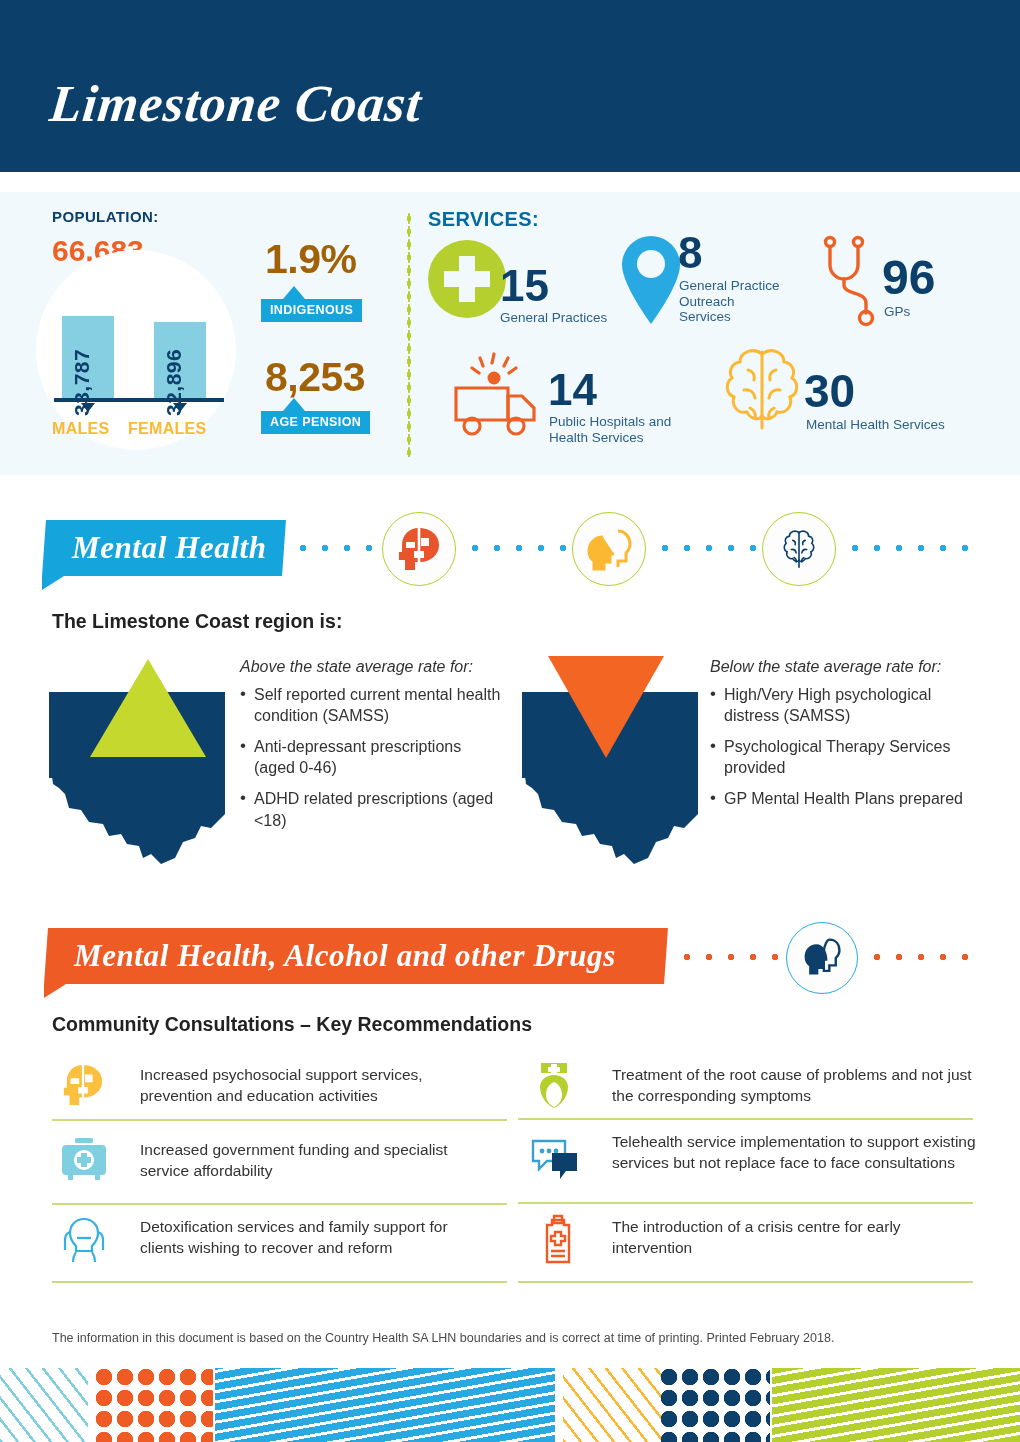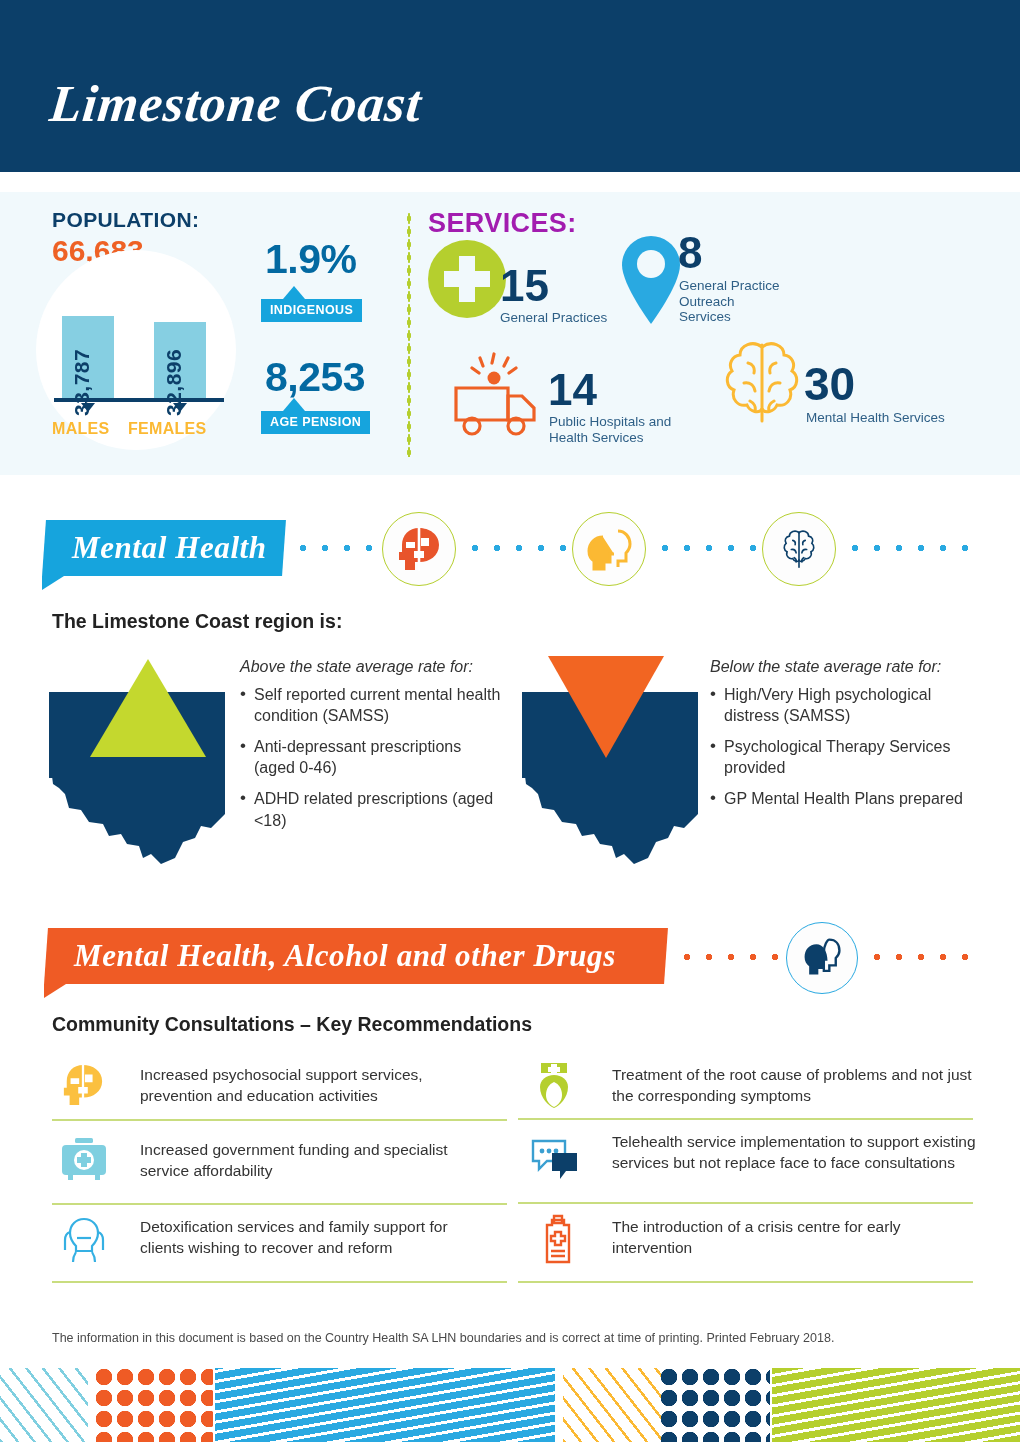--- a/index.html
+++ b/index.html
@@ -45,21 +45,21 @@
     position:absolute; left:0; top:192px; width:1020px; height:283px;
     background:#f1f9fc;
   }
   .stats-divider {
     position:absolute; left:407px; top:20px; width:4px; height:245px;
     background-image:radial-gradient(#b5cf2e 1.6px, transparent 1.7px);
     background-size:4px 13px;
   }
   .label-pop {
     position:absolute; left:52px; top:16px;
-    font-size:21px; font-weight:bold; color:#0c3f69; letter-spacing:0.4px;
+    font-size:15px; font-weight:bold; color:#0c3f69; letter-spacing:0.4px;
   }
   .num-pop {
     position:absolute; left:52px; top:42px;
     font-size:30px; font-weight:bold; color:#ee6125;
   }
   .pop-circle {
     position:absolute; left:36px; top:58px; width:200px; height:200px;
     border-radius:50%; background:#ffffff;
   }
   .bars { position:absolute; left:36px; top:58px; width:200px; height:200px; }
@@ -85,36 +85,36 @@
     border-top:9px solid #0c3f69;
   }
   .tick.m { left:45px; } .tick.f { left:137px; }
   .axis-lbl {
     position:absolute; bottom:12px; font-size:16px; font-weight:bold;
     color:#fbb933; letter-spacing:0.3px;
   }
   .axis-lbl.m { left:16px; } .axis-lbl.f { left:92px; }
 
   .big-orange {
-    position:absolute; font-size:41px; font-weight:bold; color:#0369a1; letter-spacing:-0.5px;
+    position:absolute; font-size:41px; font-weight:bold; color:#a16207; letter-spacing:-0.5px;
   }
   .pill {
     position:absolute; background:#16a4dd; color:#ffffff;
     font-size:12.5px; font-weight:bold; letter-spacing:0.4px;
     padding:4px 9px 5px 9px;
   }
   .pill-arrow {
     position:absolute; width:0; height:0;
     border-left:11px solid transparent; border-right:11px solid transparent;
     border-bottom:13px solid #16a4dd;
   }
 
   .label-svc {
     position:absolute; left:428px; top:16px;
-    font-size:27px; font-weight:bold; color:#a21caf; letter-spacing:0.4px;
+    font-size:20px; font-weight:bold; color:#0369a1; letter-spacing:0.4px;
   }
   .svc { position:absolute; }
   .svc-num { font-size:44px; font-weight:bold; color:#0c3f69; line-height:1; }
   .svc-cap { font-size:13.5px; color:#2e5f86; line-height:1.16; }
 
   
   .banner {
     position:absolute; height:56px; color:#ffffff;
     font-family:"Liberation Serif", serif; font-style:italic; font-weight:bold;
     font-size:31px; letter-spacing:0.6px;
@@ -227,39 +227,54 @@
         <svg width="62" height="92" viewBox="0 0 62 92">
             <path d="M31 2C15 2 2 15 2 31c0 20 29 59 29 59s29-39 29-59C60 15 47 2 31 2z" fill="#29a9e1"></path>
             <circle cx="31" cy="30" r="14" fill="#f1f9fc"></circle>
           </svg>
       </span>
       <span class="svc-num" style="position:absolute; left:58px; top:-3px;">8</span>
       <span class="svc-cap" style="position:absolute; left:59px; top:44px; width:110px;">General Practice Outreach Services</span>
     </div>
   </div>
 
+  <div class="svc" style="left:820px; top:42px; width:180px;">
+    <div style="position:relative; height:100px;">
+      <span style="position:absolute; left:0; top:0;">
+        <svg width="72" height="96" viewBox="0 0 72 96" fill="none" stroke="#ee6125" stroke-width="3.4" stroke-linecap="round">
+          <circle cx="10" cy="8" r="4.5"></circle>
+            <circle cx="38" cy="8" r="4.5"></circle>
+          <path d="M10 13v18a14 14 0 0 0 28 0V13"></path>
+          <path d="M24 45v6c0 10 22 6 22 18v10"></path>
+          <circle cx="46" cy="84" r="6.5"></circle>
+        </svg>
+      </span>
+      <span class="svc-num" style="position:absolute; left:62px; top:20px; font-size:48px;">96</span>
+      <span class="svc-cap" style="position:absolute; left:64px; top:70px; width:80px;">GPs</span>
+    </div>
+  </div>
 
   <div class="svc" style="left:450px; top:158px; width:260px;">
     <div style="position:relative; height:96px;">
       <span style="position:absolute; left:0; top:0;">
         <svg width="100" height="90" viewBox="0 0 100 90" fill="none" stroke="#ee6125" stroke-width="3.2" stroke-linecap="round">
           <path d="M44 4l-2 9M30 8l3 8M58 8l-4 8M22 18l7 5M66 18l-7 5"></path>
           <circle cx="44" cy="28" r="6.5" fill="#ee6125" stroke="none"></circle>
           <path d="M6 38h52v32H6z"></path>
           <path d="M58 46h14l12 12v12H58z"></path>
           <circle cx="22" cy="76" r="8"></circle>
             <circle cx="66" cy="76" r="8"></circle>
         </svg>
       </span>
       <span class="svc-num" style="position:absolute; left:98px; top:18px;">14</span>
       <span class="svc-cap" style="position:absolute; left:99px; top:64px; width:145px;">Public Hospitals and Health Services</span>
     </div>
   </div>
 
-  <div class="svc" style="left:716px; top:145px; width:290px;">
+  <div class="svc" style="left:716px; top:152px; width:290px;">
     <div style="position:relative; height:96px;">
       <span style="position:absolute; left:0; top:0;">
         <svg width="92" height="92" viewBox="0 0 92 92" fill="none" stroke="#fbb933" stroke-width="3" stroke-linecap="round">
           <path d="M46 8v76"></path>
           <path d="M46 10c-9-7-22-2-22 8-8 1-12 9-8 16-7 5-6 16 2 19-3 9 4 17 13 15 3 7 12 9 15 4"></path>
           <path d="M46 10c9-7 22-2 22 8 8 1 12 9 8 16 7 5 6 16-2 19 3 9-4 17-13 15-3 7-12 9-15 4"></path>
           <path d="M32 26c5 1 7 5 6 10M28 46c6-1 10 2 11 8M34 64c4 2 6 6 5 10M60 26c-5 1-7 5-6 10M64 46c-6-1-10 2-11 8M58 64c-4 2-6 6-5 10"></path>
         </svg>
       </span>
       <span class="svc-num" style="position:absolute; left:88px; top:24px; font-size:46px;">30</span>

